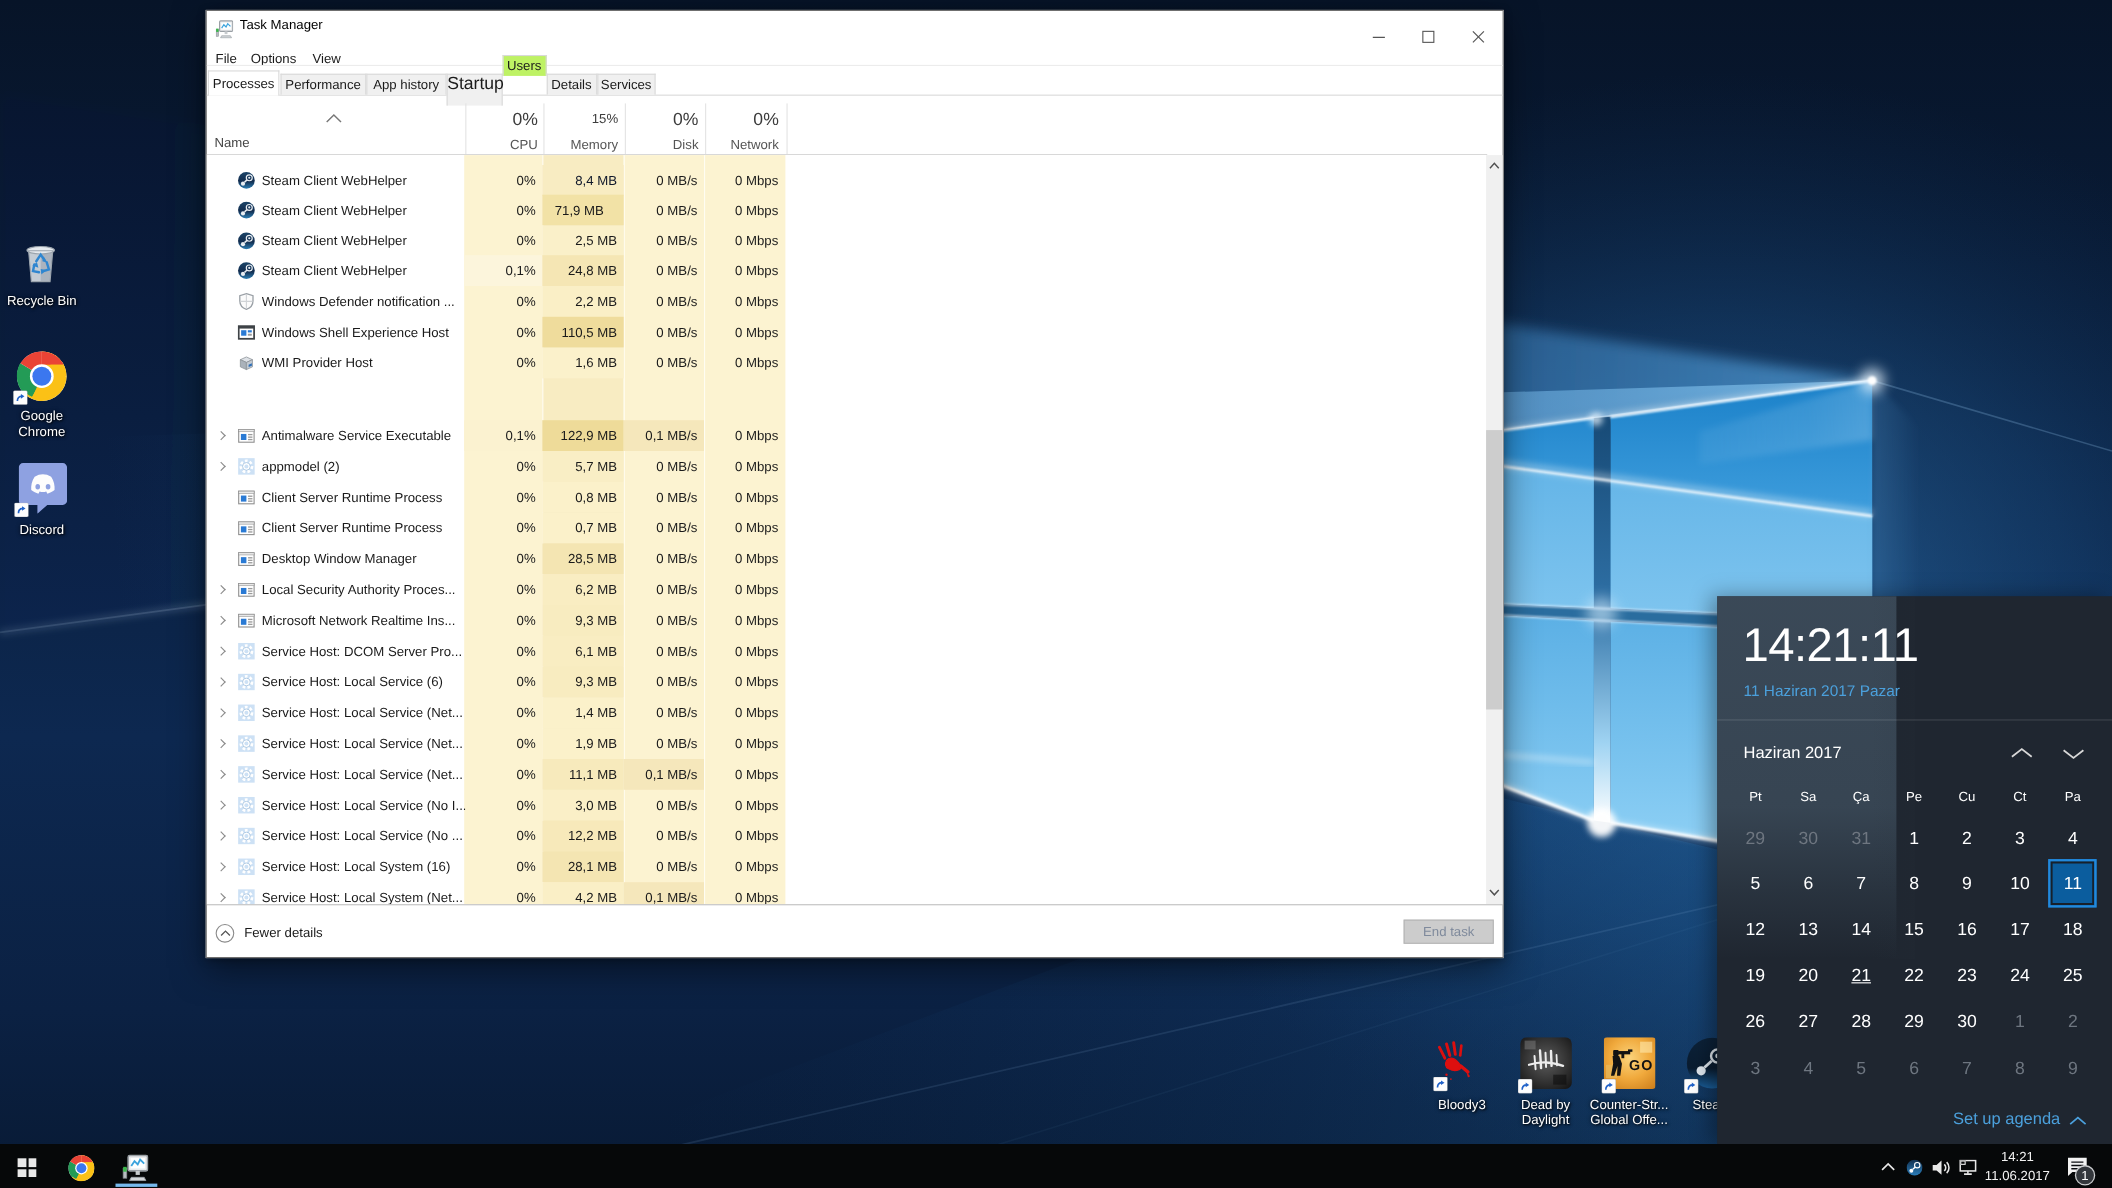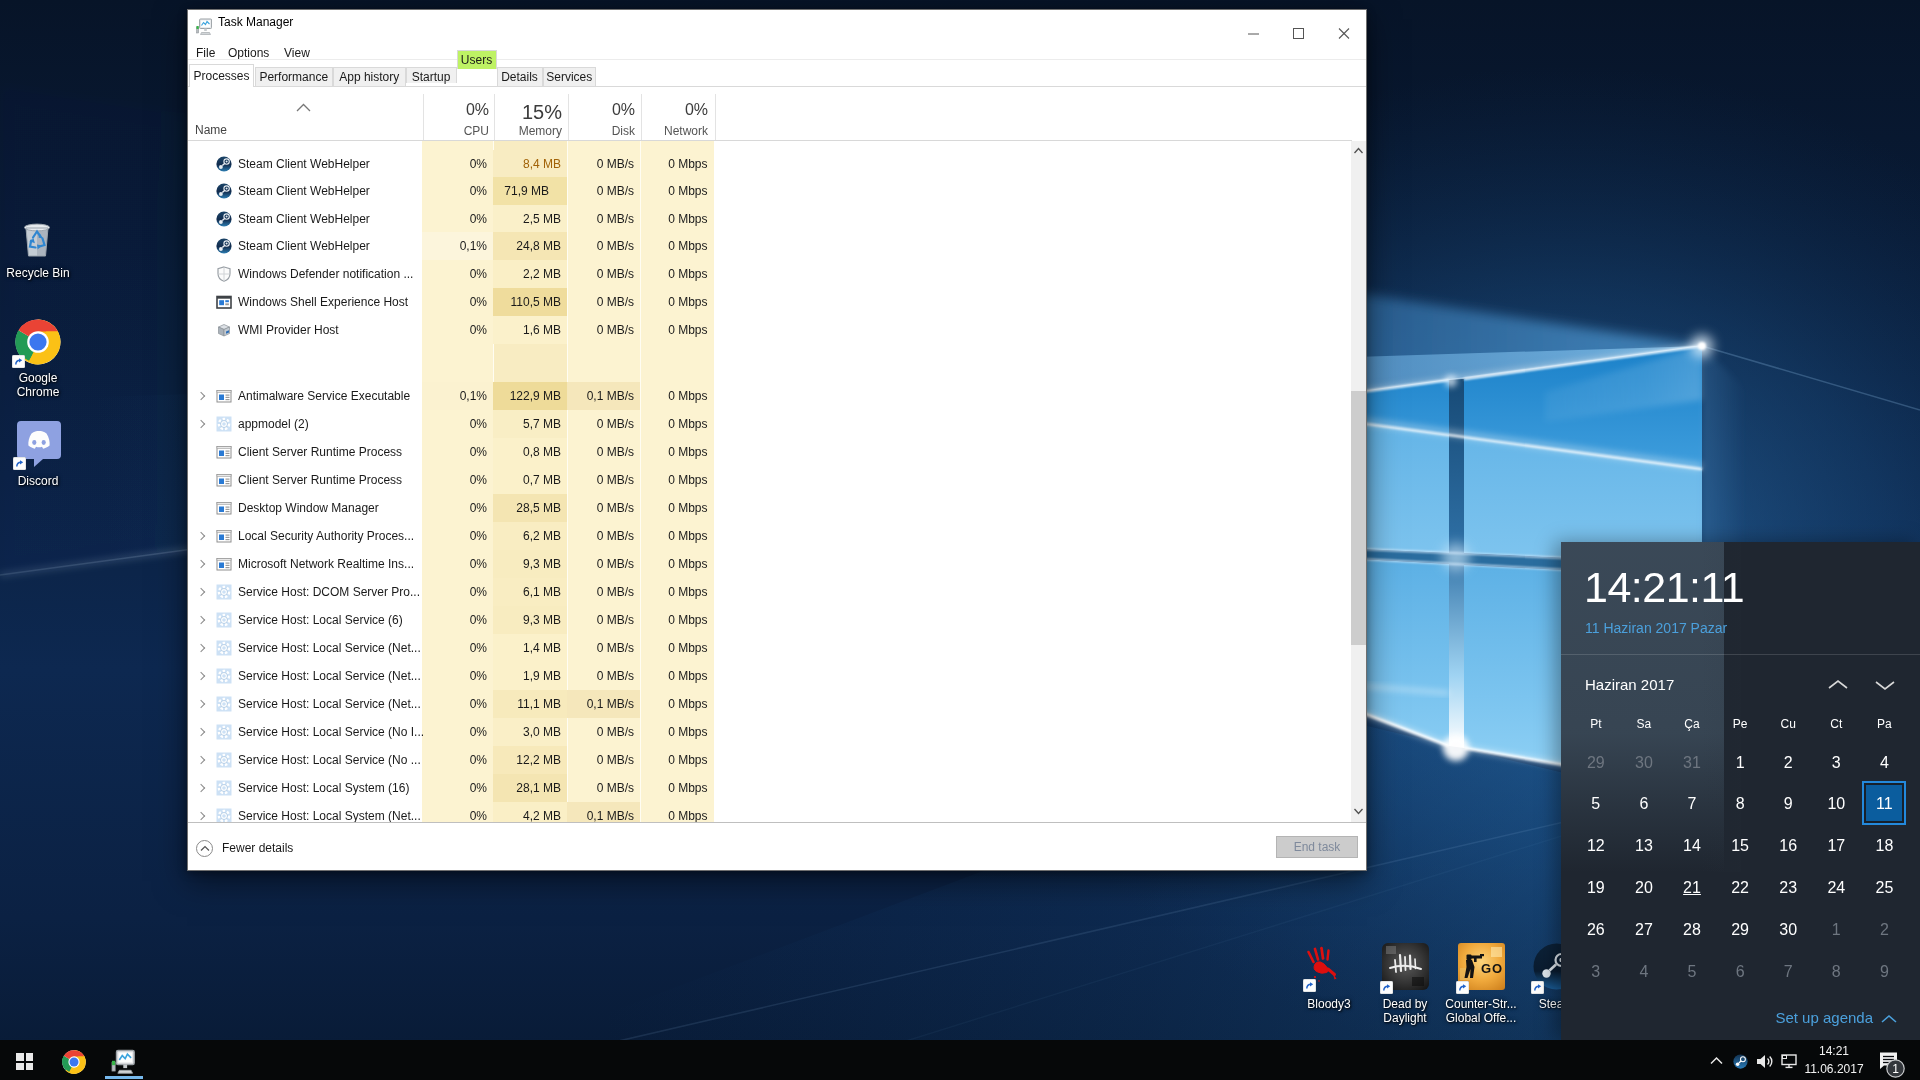--- a/index.html
+++ b/index.html
@@ -322,39 +322,39 @@
  <div class="abs" style="left:0;top:76px;width:1178px;height:1px;background:#d9d9d9"></div>
 <div class="abs" style="left:1px;top:54px;width:65px;height:23px;background:#fff;
  border:1px solid #d9d9d9;border-bottom:none;z-index:3;font-size:12px;color:#1a1a1a;
  text-align:center;line-height:22px;">Processes</div>
     <div class="abs" style="left:66.5px;top:57px;width:78.5px;height:19px;background:#f0f0f0;
  border:1px solid #d9d9d9;border-bottom:none;font-size:12px;color:#1a1a1a;
  text-align:center;line-height:18px;">Performance</div>
     <div class="abs" style="left:145px;top:57px;width:72.5px;height:19px;background:#f0f0f0;
  border:1px solid #d9d9d9;border-bottom:none;font-size:12px;color:#1a1a1a;
  text-align:center;line-height:18px;">App history</div>
-    <div class="abs" style="left:217.5px;top:57px;width:51px;height:16px;background:#f0f0f0;
- border:1px solid #d9d9d9;border-bottom:none;font-size:12px;color:#1a1a1a;
+    <div class="abs" style="left:217.5px;top:57px;width:51px;height:29px;background:#f0f0f0;
+ border:1px solid #d9d9d9;border-bottom:none;font-size:16px;color:#1a1a1a;
  text-align:center;line-height:18px;">Startup</div>
     <div class="abs" style="left:268.5px;top:40px;width:40px;height:19px;background:#bef264;
  border:1px solid #d9d9d9;border-bottom:none;font-size:12px;color:#1a1a1a;
  text-align:center;line-height:18px;">Users</div>
     <div class="abs" style="left:308.5px;top:57px;width:46px;height:19px;background:#f0f0f0;
  border:1px solid #d9d9d9;border-bottom:none;font-size:12px;color:#1a1a1a;
  text-align:center;line-height:18px;">Details</div>
     <div class="abs" style="left:354.5px;top:57px;width:53.5px;height:19px;background:#f0f0f0;
  border:1px solid #d9d9d9;border-bottom:none;font-size:12px;color:#1a1a1a;
  text-align:center;line-height:18px;">Services</div>
  <svg class="abs" style="left:106px;top:92px" width="20" height="12">
       <polyline points="3,9 9.5,2.5 16,9" fill="none" stroke="#777" stroke-width="1.3"></polyline>
     </svg>
  <div class="abs" style="left:7px;top:113px;font-size:12px;color:#444;">Name</div>
  <div class="abs" style="left:235px;top:91px;width:66px;text-align:right;font-size:16px;color:#3c3c3c;">0%</div>
  <div class="abs" style="left:235px;top:114px;width:66px;text-align:right;font-size:12px;color:#555;">CPU</div>
- <div class="abs" style="left:306px;top:91px;width:68px;text-align:right;font-size:20px;color:#3c3c3c;">15%</div>
+ <div class="abs" style="left:306px;top:91px;width:68px;text-align:right;font-size:12px;color:#3c3c3c;">15%</div>
  <div class="abs" style="left:306px;top:114px;width:68px;text-align:right;font-size:12px;color:#555;">Memory</div>
  <div class="abs" style="left:380px;top:91px;width:67px;text-align:right;font-size:16px;color:#3c3c3c;">0%</div>
  <div class="abs" style="left:380px;top:114px;width:67px;text-align:right;font-size:12px;color:#555;">Disk</div>
  <div class="abs" style="left:453px;top:91px;width:67px;text-align:right;font-size:16px;color:#3c3c3c;">0%</div>
  <div class="abs" style="left:453px;top:114px;width:67px;text-align:right;font-size:12px;color:#555;">Network</div>
 <div class="abs" style="left:235px;top:84px;width:1px;height:46px;background:#e3e3e3"></div>
     <div class="abs" style="left:306px;top:84px;width:1px;height:46px;background:#e3e3e3"></div>
     <div class="abs" style="left:380px;top:84px;width:1px;height:46px;background:#e3e3e3"></div>
     <div class="abs" style="left:453px;top:84px;width:1px;height:46px;background:#e3e3e3"></div>
     <div class="abs" style="left:526.5px;top:84px;width:1px;height:46px;background:#e3e3e3"></div>
@@ -416,21 +416,21 @@
 <div class="abs" style="left:452px;top:0;width:73.5px;height:681px;background:#fcf3d1"></div>
 <div class="abs" style="left:305px;top:0;width:1px;height:681px;background:#fffdf2"></div>
 <div class="abs" style="left:379px;top:0;width:1px;height:681px;background:#fffdf2"></div>
 <div class="abs" style="left:452px;top:0;width:1px;height:681px;background:#fffdf2"></div>
 <div class="abs" style="left:0;top:8.5px;width:1163px;height:28px;">
         <svg class="abs" style="left:28px;top:6px" width="16" height="16">
           <use href="#i-steam"></use>
         </svg>
         <div class="abs" style="left:50px;top:0;width:185px;height:28px;font-size:12px;color:#1a1a1a;line-height:28px;white-space:nowrap;overflow:hidden">Steam Client WebHelper</div>
         <div class="abs" style="left:234px;top:0;width:71px;height:28px;font-size:12px;color:#1a1a1a;text-align:right;line-height:28px;padding-right:6px;">0%</div>
-        <div class="abs" style="left:305px;top:0;width:74px;height:28px;background:#f8ecc2;font-size:12px;color:#a16207;text-align:right;line-height:28px;padding-right:6px;">8,4 MB</div>
+        <div class="abs" style="left:305px;top:0;width:74px;height:28px;background:#f8ecc2;font-size:12px;color:#0f172a;text-align:right;line-height:28px;padding-right:6px;">8,4 MB</div>
         <div class="abs" style="left:379px;top:0;width:73px;height:28px;font-size:12px;color:#1a1a1a;text-align:right;line-height:28px;padding-right:6px;">0 MB/s</div>
         <div class="abs" style="left:452px;top:0;width:73.5px;height:28px;font-size:12px;color:#1a1a1a;text-align:right;line-height:28px;padding-right:6px;">0 Mbps</div>
       </div>
       <div class="abs" style="left:0;top:36px;width:1163px;height:28px;">
         <svg class="abs" style="left:28px;top:6px" width="16" height="16">
           <use href="#i-steam"></use>
         </svg>
         <div class="abs" style="left:50px;top:0;width:185px;height:28px;font-size:12px;color:#1a1a1a;line-height:28px;white-space:nowrap;overflow:hidden">Steam Client WebHelper</div>
         <div class="abs" style="left:234px;top:0;width:71px;height:28px;font-size:12px;color:#1a1a1a;text-align:right;line-height:28px;padding-right:6px;">0%</div>
         <div class="abs" style="left:305px;top:0;width:74px;height:28px;background:#f2e2a6;font-size:12px;color:#1a1a1a;text-align:right;line-height:28px;padding-right:18px;">71,9 MB</div>

